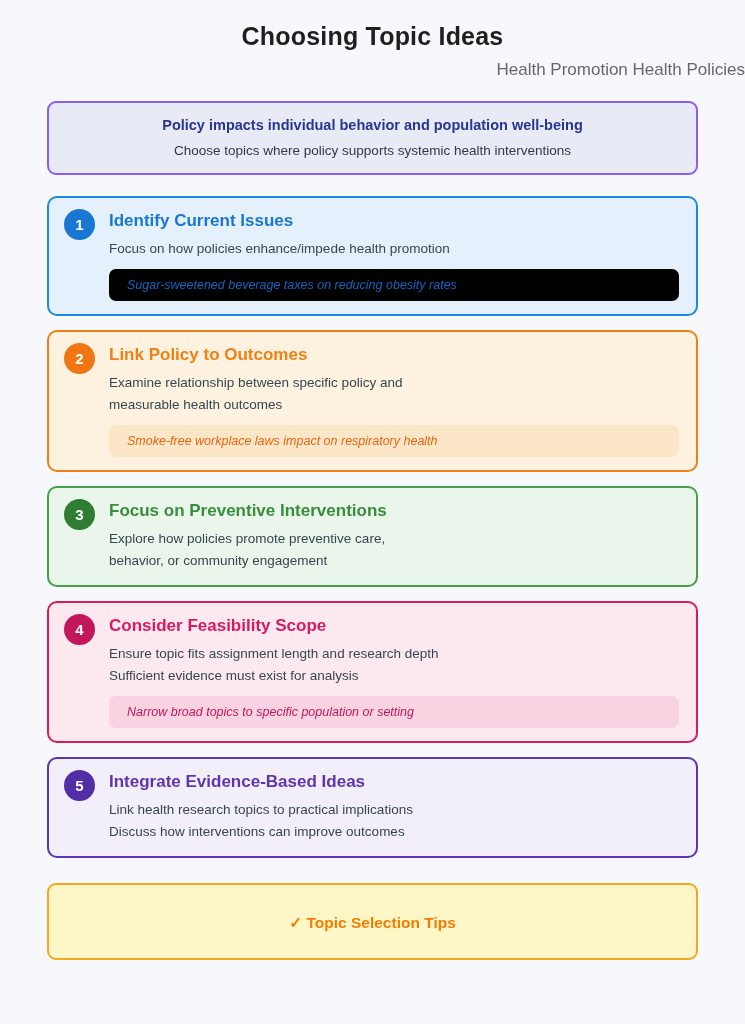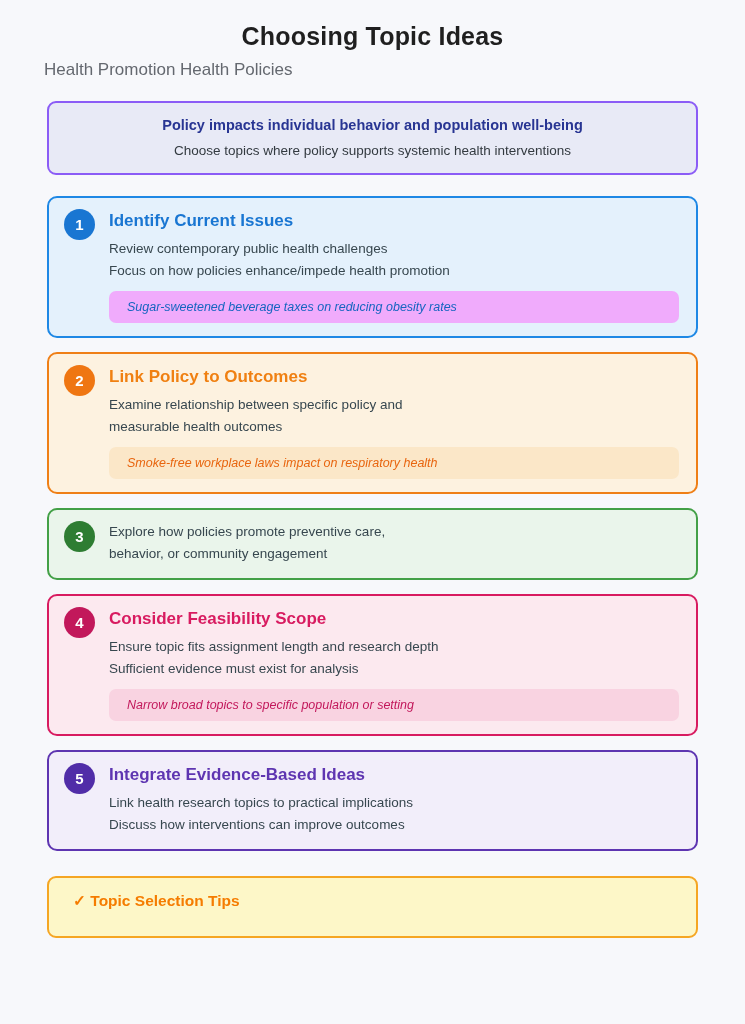--- a/index.html
+++ b/index.html
@@ -14,21 +14,21 @@
 
   .page-title {
     text-align:center;
     font-size:25px;
     font-weight:bold;
     color:#1f1f1f;
     padding-top:22px;
     letter-spacing:.2px;
   }
   .page-subtitle {
-    text-align:left;
+    text-align:right;
     font-size:17px;
     color:#64686f;
     margin-top:9px;
     padding-left:44px;
   }
 
   .intro {
     margin:21px 47px 0;
     border:2px solid #8b5cf6;
     background:#e8eaf6;
@@ -59,21 +59,21 @@
     margin-top:9px;
     border-radius:7px;
     padding:9px 18px;
     font-style:italic;
     font-size:12.5px;
   }
 
   .c-blue   { border-color:#1e88e5; background:#e4f1fc; }
   .c-blue   .badge { background:#1976d2; }
   .c-blue   h2 { color:#1976d2; }
-  .c-blue   .example { background:#f0abfc; color:#1565c0; }
+  .c-blue   .example { background:#000000; color:#1565c0; }
 
   .c-orange { border-color:#ef7f16; background:#fdf2e0; }
   .c-orange .badge { background:#ef7612; }
   .c-orange h2 { color:#f08012; }
   .c-orange .example { background:#fbe7c8; color:#e8650f; }
 
   .c-green  { border-color:#43a047; background:#eaf5eb; }
   .c-green  .badge { background:#2e7d32; }
   .c-green  h2 { color:#388e3c; }
   .c-green  .example { background:#d9ecd9; color:#2e7d32; }
@@ -89,58 +89,58 @@
   .c-purple .example { background:#e4daf5; color:#5e35b1; }
 
   .tips {
     margin:25px 47px 0;
     border:2px solid #f5a623;
     background:#fdf7c8;
     border-radius:9px;
     padding:12px 24px 15px;
   }
   .tips h3 {
-    text-align:left;
+    text-align:center;
     color:#f57c00;
     font-size:15.5px;
-    margin:2px 0 11px;
+    margin:17px 0 11px;
     font-weight:bold;
   }
 </style>
 </head>
 <body>
 
 <div class="page">
 
   <div class="page-title">Choosing Topic Ideas</div>
   <div class="page-subtitle">Health Promotion Health Policies</div>
 
   <div class="intro">
     <div class="headline">Policy impacts individual behavior and population well-being</div>
     <div class="subtext">Choose topics where policy supports systemic health interventions</div>
   </div>
 
   <div class="card c-blue first">
     <div class="badge">1</div>
     <h2>Identify Current Issues</h2>
-    <div class="line">Review contemporary public health challenges</div>
     <div class="line">Focus on how policies enhance/impede health promotion</div>
     <div class="example">Sugar-sweetened beverage taxes on reducing obesity rates</div>
   </div>
 
   <div class="card c-orange">
     <div class="badge">2</div>
     <h2>Link Policy to Outcomes</h2>
     <div class="line">Examine relationship between specific policy and</div>
     <div class="line">measurable health outcomes</div>
     <div class="example">Smoke-free workplace laws impact on respiratory health</div>
   </div>
 
   <div class="card c-green">
     <div class="badge">3</div>
+    <h2>Focus on Preventive Interventions</h2>
     <div class="line">Explore how policies promote preventive care,</div>
     <div class="line">behavior, or community engagement</div>
   </div>
 
   <div class="card c-pink">
     <div class="badge">4</div>
     <h2>Consider Feasibility Scope</h2>
     <div class="line">Ensure topic fits assignment length and research depth</div>
     <div class="line">Sufficient evidence must exist for analysis</div>
     <div class="example">Narrow broad topics to specific population or setting</div>

